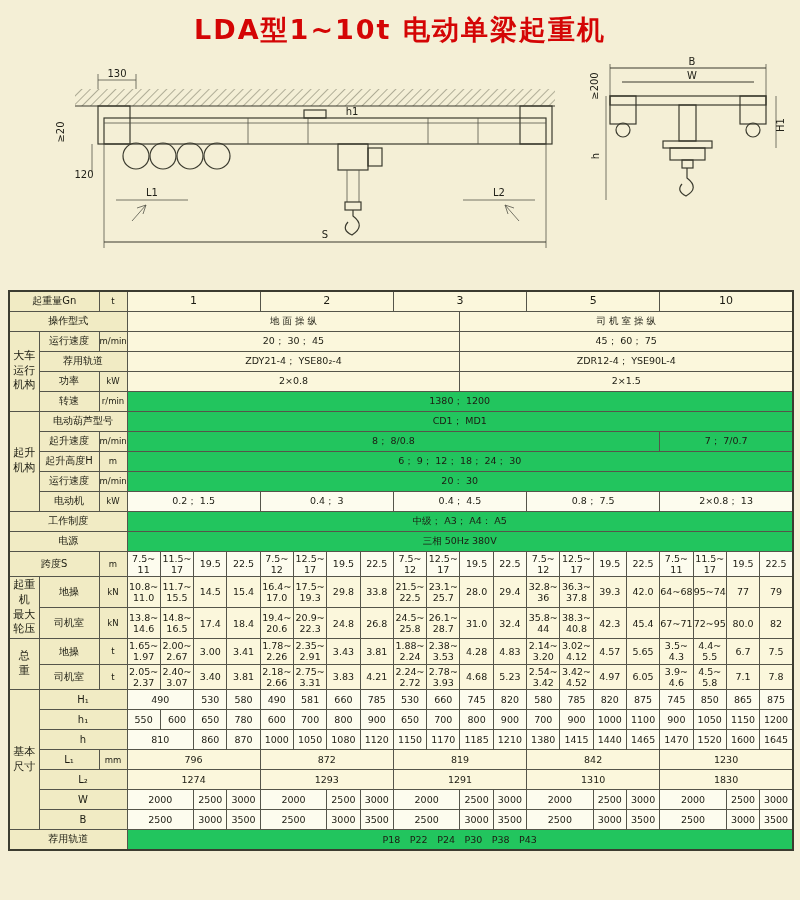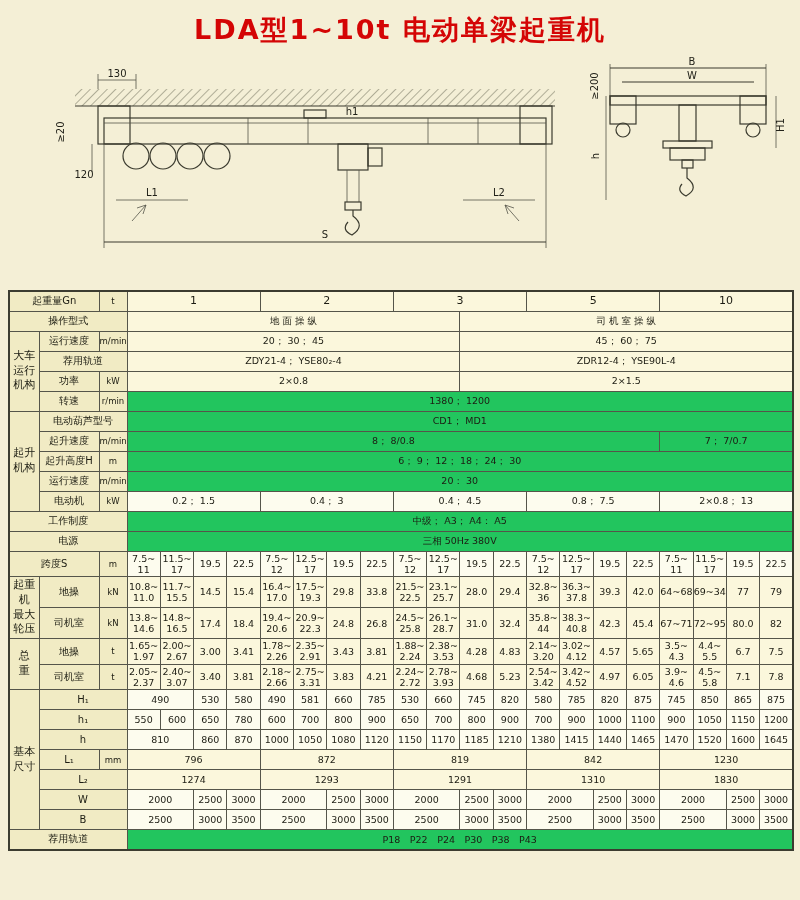--- a/index.html
+++ b/index.html
@@ -311,21 +311,21 @@
 25.7</td>
           <td class="d">28.0</td>
           <td class="d">29.4</td>
           <td class="d">32.8~
 36</td>
           <td class="d">36.3~
 37.8</td>
           <td class="d">39.3</td>
           <td class="d">42.0</td>
           <td class="d">64~68</td>
-          <td class="d">69~34</td>
+          <td class="d">95~74</td>
           <td class="d">77</td>
           <td class="d">79</td>
         </tr>
         <tr>
           <td class="l">司机室</td>
           <td class="u">kN</td>
           <td class="d">13.8~
 14.6</td>
           <td class="d">14.8~
 16.5</td>

